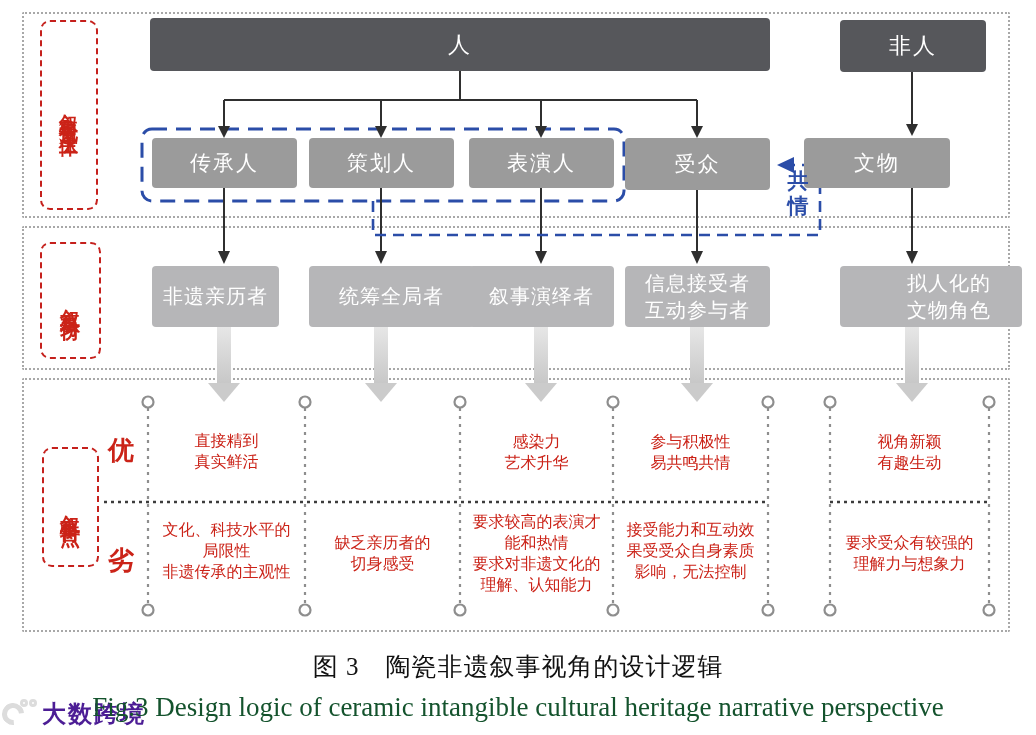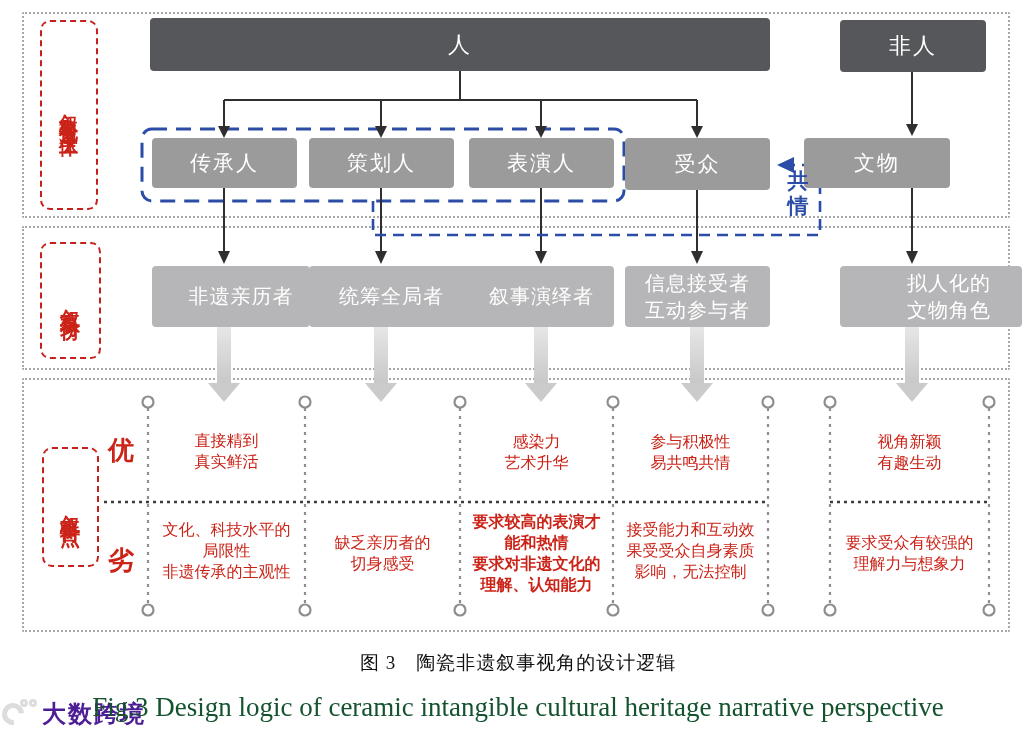--- a/index.html
+++ b/index.html
@@ -14,21 +14,21 @@
   .box.dark{background:#56575b;font-size:22px;}
   .box.mid{background:#9b9b9b;font-size:21px;}
   .box.light{background:#b6b6b8;font-size:20px;line-height:1.35;letter-spacing:1px;}
   svg.overlay{position:absolute;left:0;top:0;pointer-events:none;}
   .feature{position:absolute;color:#cb2318;font-size:16px;line-height:21px;text-align:center;
            white-space:pre-line;}
   .pros-cons-label{position:absolute;color:#cb2318;font-size:26px;font-weight:bold;}
   .empathy{position:absolute;color:#2b4da8;font-size:21px;font-weight:bold;line-height:25px;
            white-space:pre-line;text-align:center;width:26px;}
   .caption-zh{position:absolute;left:0;width:1036px;text-align:center;color:#111;
-              font-family:"Liberation Serif","DejaVu Serif",serif;font-size:19px;letter-spacing:1px;}
+              font-family:"Liberation Serif","DejaVu Serif",serif;font-size:25px;letter-spacing:1px;}
   .caption-en{position:absolute;left:0;width:1036px;text-align:center;color:#14532d;
               font-family:"Liberation Serif","DejaVu Serif",serif;font-size:27px;}
   .watermark{position:absolute;left:2px;top:698px;display:flex;align-items:center;gap:6px;
              color:#4c1d95;font-size:24px;font-weight:bold;letter-spacing:2px;}
   .wm-logo{width:34px;height:30px;position:relative;}
   .wm-c{position:absolute;left:0;top:4px;width:22px;height:22px;border:5px solid #dcdcdc;
         border-radius:50%;border-right-color:transparent;transform:rotate(40deg);box-sizing:border-box;}
   .wm-o1,.wm-o2{position:absolute;width:8px;height:8px;border:3px solid #dcdcdc;border-radius:50%;
         box-sizing:border-box;top:0;}
   .wm-o1{left:18px;}.wm-o2{left:27px;}
@@ -146,21 +146,21 @@
 
   <div class="box mid" style="left:152px;top:138px;width:145px;height:50px;"><span>传承人</span></div>
   <div class="box mid" style="left:309px;top:138px;width:145px;height:50px;"><span>策划人</span></div>
   <div class="box mid" style="left:469px;top:138px;width:145px;height:50px;"><span>表演人</span></div>
   <div class="box mid" style="left:625px;top:138px;width:145px;height:52px;"><span>受众</span></div>
   <div class="box mid" style="left:804px;top:138px;width:146px;height:50px;"><span>文物</span></div>
 
   <div class="empathy" style="left:785px;top:168px;">共
 情</div>
 
-  <div class="box light" style="left:152px;top:266px;width:138px;height:61px;padding-left:20px;"><span>非遗亲历者</span></div>
+  <div class="box light" style="left:152px;top:266px;width:127px;height:61px;"><span>非遗亲历者</span></div>
   <div class="box light" style="left:309px;top:266px;width:165px;height:61px;text-align:center;"><span>统筹全局者</span></div>
   <div class="box light" style="left:469px;top:266px;width:145px;height:61px;"><span>叙事演绎者</span></div>
   <div class="box light" style="left:625px;top:266px;width:145px;height:61px;"><span>信息接受者
 互动参与者</span></div>
   <div class="box light" style="left:840px;top:266px;width:146px;height:61px;padding-left:36px;"><span>拟人化的
 文物角色</span></div>
 
   <div class="red-label" style="left:40px;top:20px;width:54px;height:186px;font-size:19px;">叙事视角（主体）</div>
   <div class="red-label" style="left:40px;top:242px;width:57px;height:113px;font-size:20px;">叙事身份</div>
   <div class="red-label" style="left:42px;top:447px;width:53px;height:116px;font-size:20px;">叙事特点</div>
@@ -175,21 +175,21 @@
   <div class="feature" style="left:613px;top:431px;width:155px;">参与积极性
 易共鸣共情</div>
   <div class="feature" style="left:830px;top:431px;width:159px;">视角新颖
 有趣生动</div>
 
   <div class="feature" style="left:148px;top:519px;width:157px;">文化、科技水平的
 局限性
 非遗传承的主观性</div>
   <div class="feature" style="left:305px;top:532px;width:155px;">缺乏亲历者的
 切身感受</div>
-  <div class="feature" style="left:460px;top:511px;width:153px;font-weight:bold;">要求较高的表演才
+  <div class="feature" style="left:460px;top:511px;width:153px;">要求较高的表演才
 能和热情
 要求对非遗文化的
 理解、认知能力</div>
   <div class="feature" style="left:613px;top:519px;width:155px;">接受能力和互动效
 果受受众自身素质
 影响，无法控制</div>
   <div class="feature" style="left:830px;top:532px;width:159px;">要求受众有较强的
 理解力与想象力</div>
 
   <div class="watermark">

